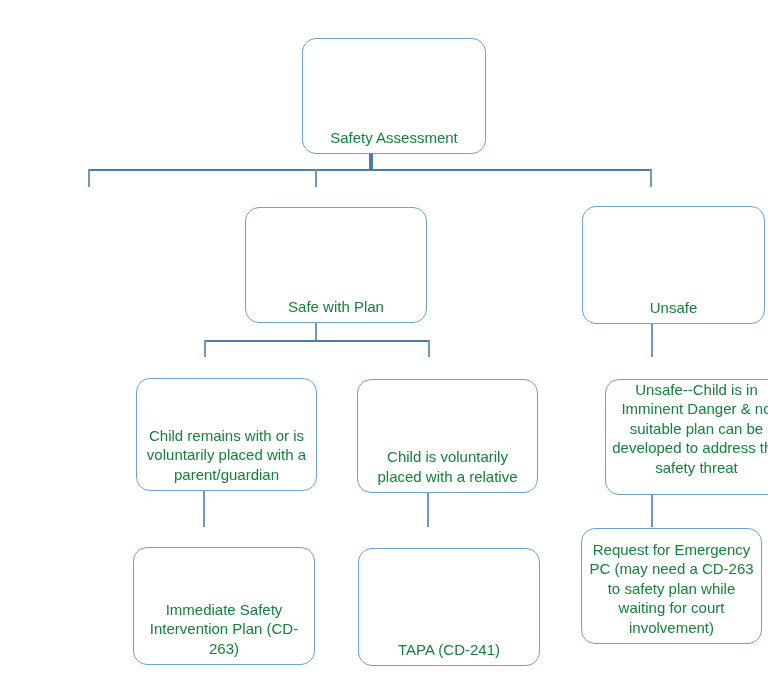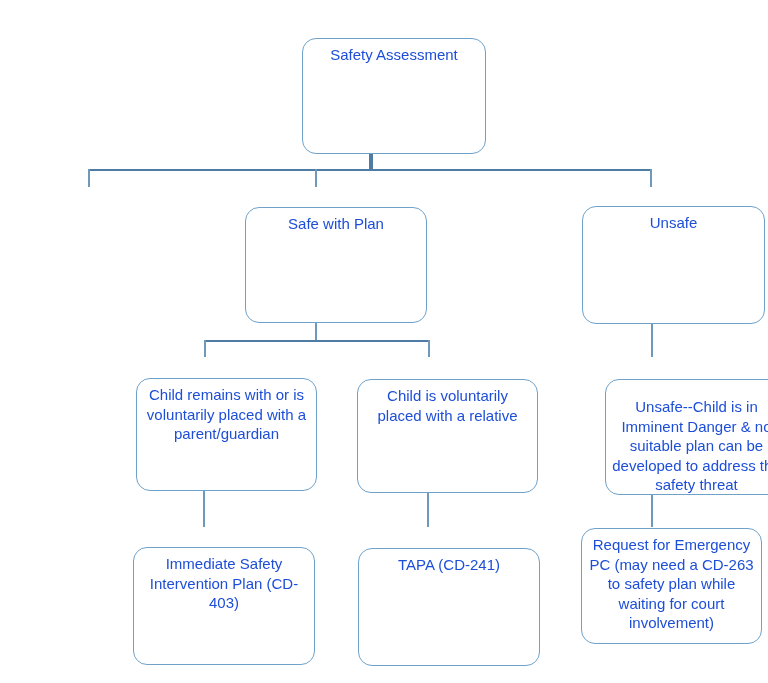--- a/index.html
+++ b/index.html
@@ -15,24 +15,24 @@
     font-family: "Liberation Sans", sans-serif;
     overflow: hidden;
   }
   .node {
     position: absolute;
     box-sizing: border-box;
     border: 1.5px solid #6ea2ca;
     border-radius: 14px;
     background: #ffffff;
     display: flex;
-    align-items: flex-start;
+    align-items: flex-end;
     justify-content: center;
     text-align: center;
-    color: #1d4ed8;
+    color: #15803d;
     font-size: 15px;
     line-height: 19.5px;
     padding: 6px 7px;
   }
   .node .lbl { display: block; width: 100%; }
 
   .line {
     position: absolute;
     background: #6e99bb;
   }
@@ -104,21 +104,21 @@
 
   <div class="node" id="n-child-relative">
     <span class="lbl">Child is voluntarily placed with a relative</span>
   </div>
 
   <div class="node" id="n-unsafe-imminent">
     <span class="lbl">Unsafe--Child is in Imminent Danger &amp; no suitable plan can be developed to address the safety threat</span>
   </div>
 
   <div class="node" id="n-immediate-plan">
-    <span class="lbl">Immediate Safety Intervention Plan (CD-403)</span>
+    <span class="lbl">Immediate Safety Intervention Plan (CD-263)</span>
   </div>
 
   <div class="node" id="n-tapa">
     <span class="lbl">TAPA (CD-241)</span>
   </div>
 
   <div class="node" id="n-request-pc">
     <span class="lbl">Request for Emergency PC (may need a CD-263 to safety plan while waiting for court involvement)</span>
   </div>
 

